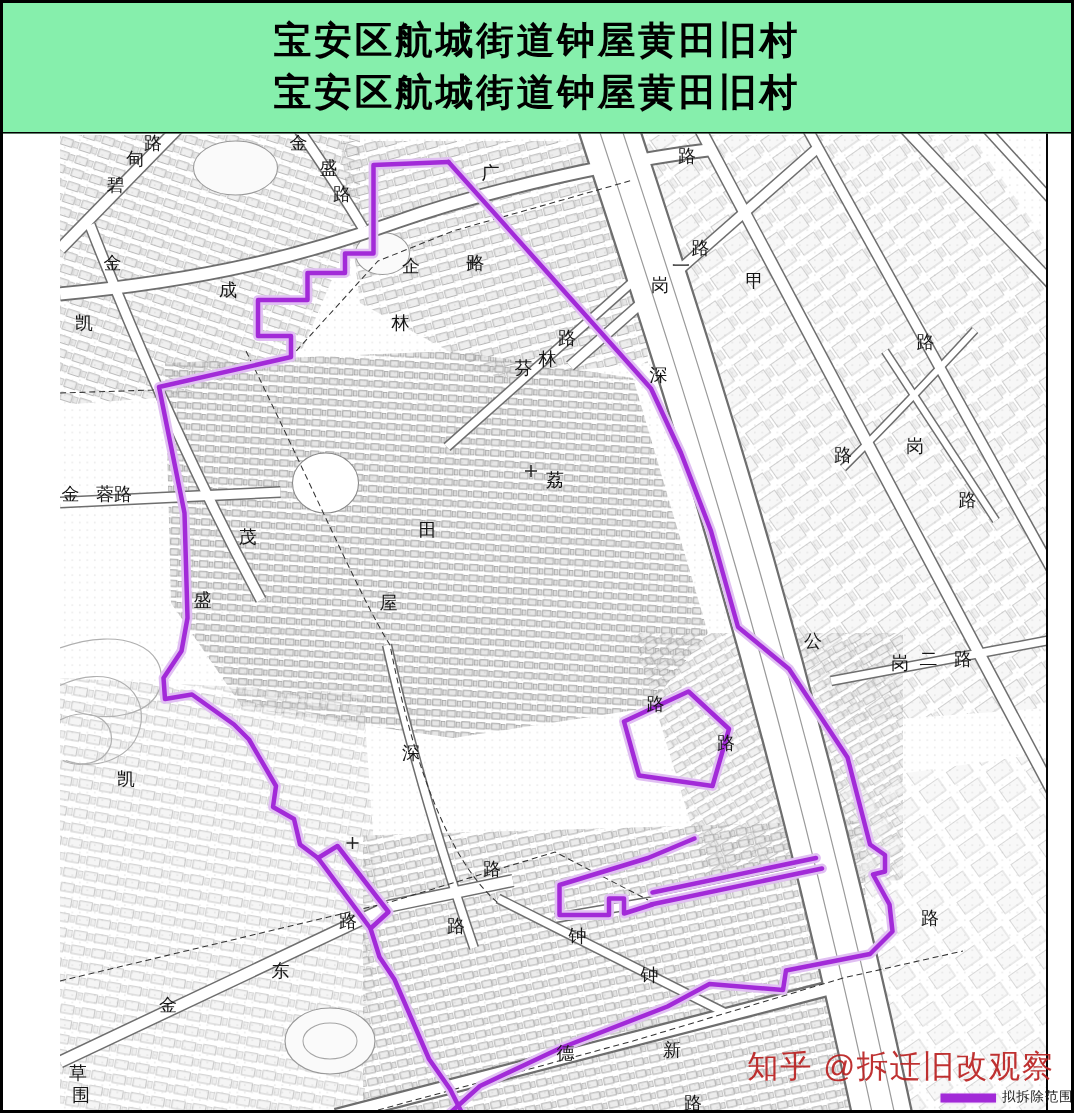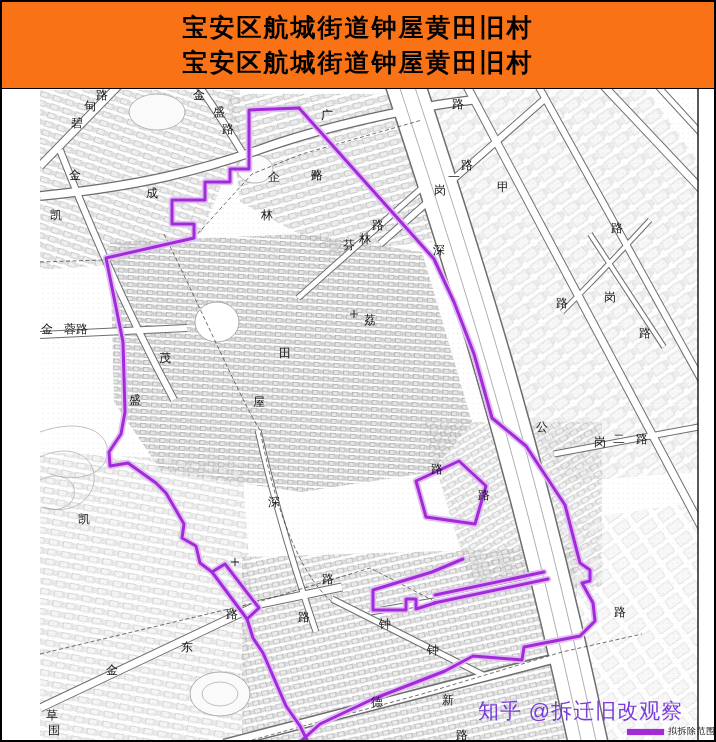--- a/index.html
+++ b/index.html
@@ -2,38 +2,38 @@
 <html style="--boundary: #a22ad8; --halo: #e0bff2;"><head>
 <meta charset="utf-8">
 <style>
   html,body{margin:0;padding:0;background:#fff;}
   .page{
     position:relative;width:716px;height:742px;box-sizing:border-box;
     border:2px solid #000;background:#fff;overflow:hidden;
     font-family:"Liberation Sans",sans-serif;
   }
   .title-block{
-    position:absolute;top:0;left:0;right:0;height:86px;background:#f97316;
+    position:absolute;top:0;left:0;right:0;height:86px;background:#86efac;
     border-bottom:1.5px solid #000;display:flex;flex-direction:column;
     justify-content:center;align-items:center;gap:10px;z-index:5;
   }
   .title-line{
     font-size:25px;font-weight:bold;color:#000;letter-spacing:2px;
     font-family:"Liberation Sans",sans-serif;line-height:1;
   }
   svg.map-canvas{position:absolute;left:0;top:0;z-index:1;}
   .map-labels{position:absolute;left:0;top:0;width:716px;height:742px;z-index:2;pointer-events:none;}
   .road-label{
     position:absolute;transform:translate(-50%,-50%);
     font-family:"Liberation Serif",serif;font-size:12px;color:#151515;line-height:1;
     white-space:nowrap;
   }
   .watermark{
-    position:absolute;left:476px;top:695px;z-index:4;
-    font-size:21px;letter-spacing:1px;color:#6d28d9;opacity:.9;
+    position:absolute;left:496px;top:695px;z-index:4;
+    font-size:21px;letter-spacing:1px;color:#b91c1c;opacity:.9;
     font-family:"Liberation Sans",sans-serif;white-space:nowrap;
   }
   .legend{position:absolute;left:580px;top:723px;z-index:4;display:flex;align-items:center;gap:4px;padding-left:45px;}
   .legend .swatch{width:37px;height:6px;background:#a22ad8;box-shadow:0 0 2px #d9a7ee;}
   .legend .legend-label{font-size:9px;color:#222;font-family:"Liberation Serif",serif;letter-spacing:.5px;white-space:nowrap;}
   .legend2{position:absolute;left:580px;top:739px;z-index:4;width:37px;height:4px;background:#a22ad8;}
   .bnd{stroke:var(--boundary,#a22ad8);stroke-width:3;fill:none;stroke-linejoin:round;stroke-linecap:round;}
   .bnd-h{stroke:var(--halo,#e0bff2);stroke-width:6.5;fill:none;stroke-linejoin:round;stroke-linecap:round;}
   .rd-u{fill:none;stroke:#6e6e6e;}
   .rd-w{fill:none;stroke:#ffffff;}

